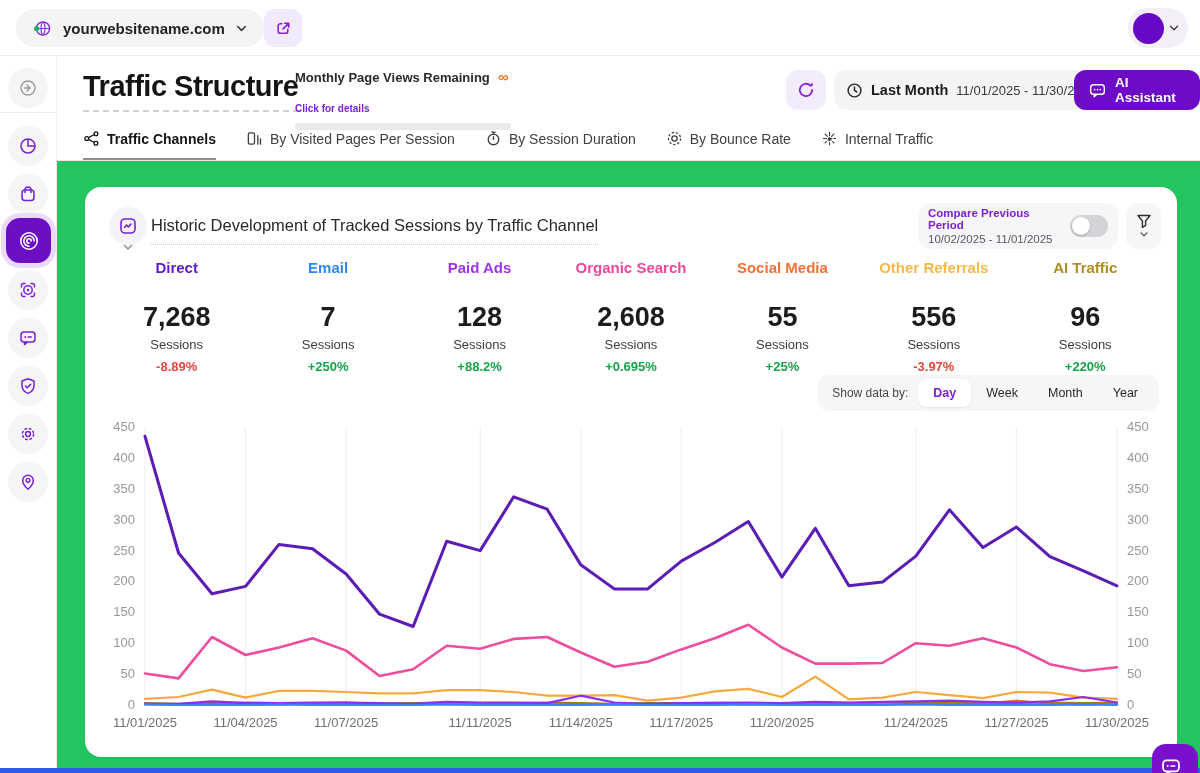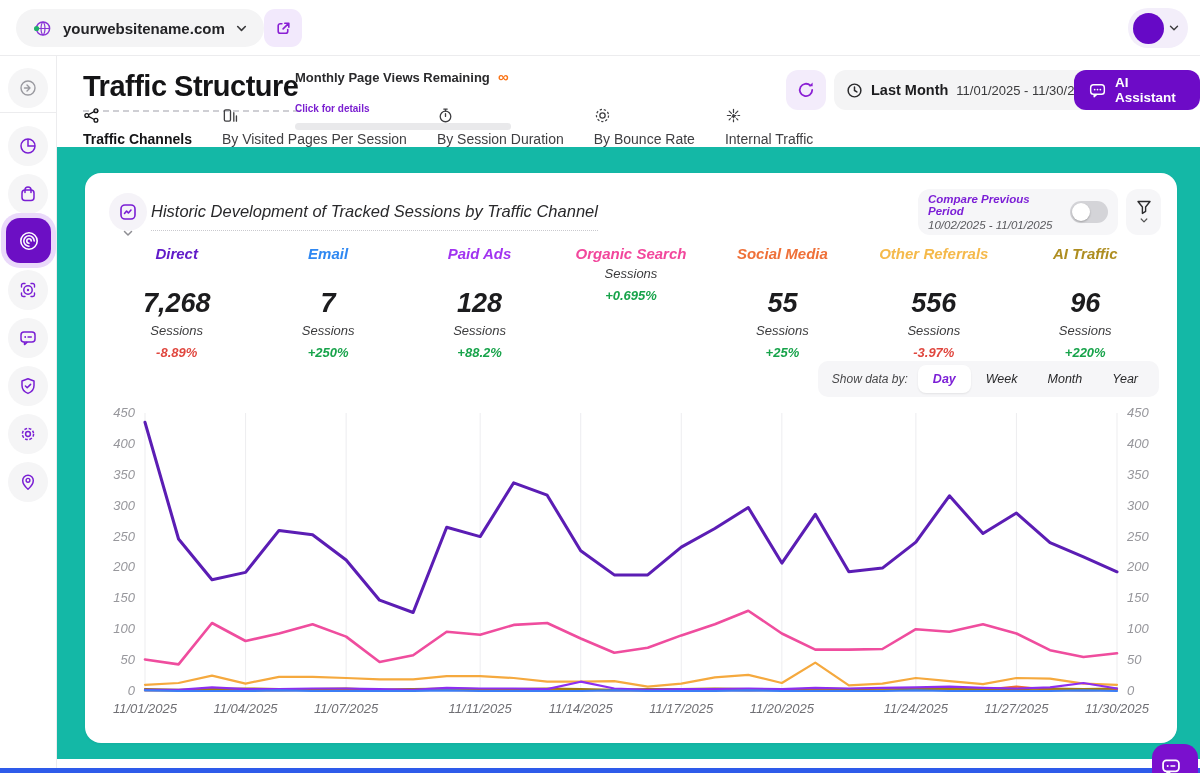--- a/index.html
+++ b/index.html
@@ -35,25 +35,25 @@
   .refresh-btn{position:absolute;left:729px;top:14px;width:40px;height:40px;border-radius:12px;background:#f3ecfb;
                display:flex;align-items:center;justify-content:center;cursor:pointer;}
   .period-pill{position:absolute;left:777px;top:14px;height:40px;border-radius:12px;background:#f4f4f5;
                display:flex;align-items:center;gap:8px;padding:0 12px;cursor:pointer;text-align:center;}
   .period-label{font-size:14.5px;font-weight:700;color:#1d1d1f;}
   .period-range{font-size:13px;color:#3a3a3c;}
   .ai-btn{position:absolute;left:1017px;top:14px;height:40px;border-radius:12px;background:#6d0bc7;color:#fff;
           display:flex;align-items:center;gap:8px;padding:0 14px;cursor:pointer;}
   .ai-btn .label{font-size:13.5px;font-weight:600;}
   .tabs{position:absolute;left:26px;bottom:0;display:flex;gap:30px;}
-  .tab{display:flex;align-items:flex-start;gap:7px;font-size:14px;color:#3f3f42;font-weight:500;
-       padding-bottom:11px;border-bottom:2.5px solid transparent;cursor:pointer;flex-direction:column;}
+  .tab{display:flex;align-items:flex-end;gap:7px;font-size:14px;color:#3f3f42;font-weight:500;
+       padding-bottom:11px;border-bottom:2.5px solid transparent;cursor:pointer;}
   .tab.active{color:#151517;font-weight:700;border-bottom-color:#8e8e93;}
   
-  .content{position:absolute;left:57px;top:147px;width:1143px;height:612px;background:#14b8a6;font-style:italic;}
+  .content{position:absolute;left:57px;top:161px;width:1143px;height:612px;background:#22c55e;}
   .card{position:absolute;left:28px;top:26px;width:1092px;height:570px;background:#fff;border-radius:16px;
         box-shadow:0 1px 3px rgba(20,20,40,.05);}
   .card-icon{position:absolute;left:24px;top:20px;width:38px;height:38px;border-radius:50%;background:#f5f3f8;
              display:flex;align-items:center;justify-content:center;}
   .card-icon-chev{position:absolute;left:37px;top:56px;}
   .card-title{position:absolute;left:66px;top:29px;font-size:16.5px;color:#29292b;font-weight:500;
               border-bottom:1.5px dotted #c9c9ce;padding-bottom:9px;}
   .compare-pill{position:absolute;left:833px;top:16px;width:200px;height:46px;border-radius:12px;background:#f6f6f8;
                 display:flex;align-items:center;padding:0 10px;gap:8px;}
   .compare-texts{flex:1;}
@@ -360,20 +360,21 @@
           <div class="change" style="color: rgb(23, 163, 74);">+250%</div>
         </div>
         <div class="stat">
           <div class="name" style="color: rgb(161, 51, 240);">Paid Ads</div>
           <div class="value">128</div>
           <div class="unit">Sessions</div>
           <div class="change" style="color: rgb(23, 163, 74);">+88.2%</div>
         </div>
         <div class="stat">
           <div class="name" style="color: rgb(242, 71, 156);">Organic Search</div>
+          <div class="value">2,608</div>
           <div class="unit">Sessions</div>
           <div class="change" style="color: rgb(23, 163, 74);">+0.695%</div>
         </div>
         <div class="stat">
           <div class="name" style="color: rgb(239, 112, 56);">Social Media</div>
           <div class="value">55</div>
           <div class="unit">Sessions</div>
           <div class="change" style="color: rgb(23, 163, 74);">+25%</div>
         </div>
         <div class="stat">

